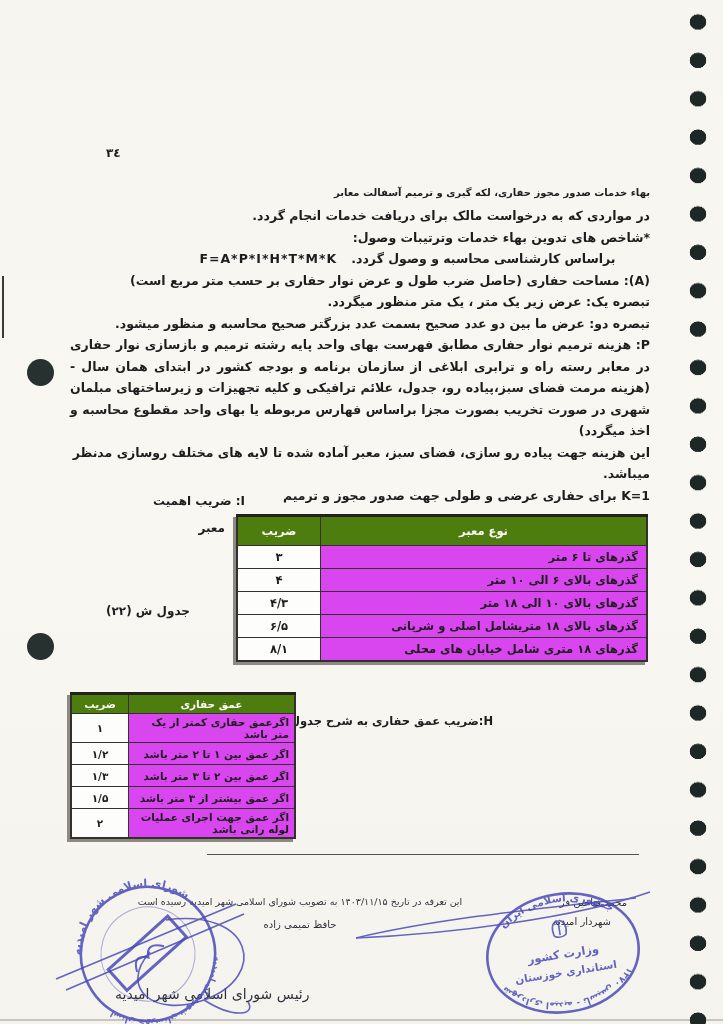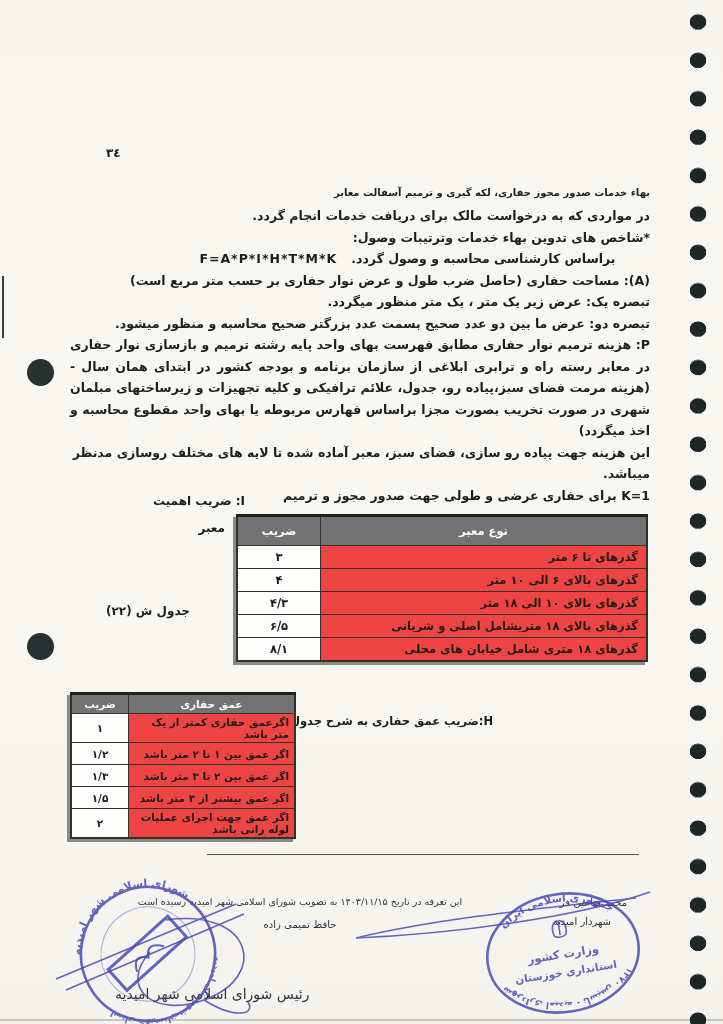--- a/index.html
+++ b/index.html
@@ -35,26 +35,26 @@
   .label-i{top:494px;right:478px;}
   .label-maabar{top:521px;right:498px;}
   .label-jadval{top:604px;right:533px;}
   table{border-collapse:collapse;direction:rtl;}
   .grid-table{
     position:absolute;background:#fdfdfb;
     border:2px solid #32312b;
     box-shadow:-3px 3px 0 rgba(52,50,42,.55);
   }
   .grid-table th{
-    background:#737373;color:#fdfcf7;font-weight:700;
+    background:#4d7c0f;color:#fdfcf7;font-weight:700;
     border:1.6px solid #32312b;border-top:3px solid #232219;
     padding:3px 6px;text-align:center;
   }
   .grid-table td{border:1.6px solid #32312b;padding:2px 8px;font-weight:700;}
-  .grid-table td.desc{background:#ef4444;text-align:right;}
+  .grid-table td.desc{background:#d946ef;text-align:right;}
   .grid-table td.coef{background:#fdfdfb;text-align:center;width:66px;}
   #table1{top:514px;right:75px;width:412px;font-size:11.5px;}
   #table1 th{height:22px;}
   #table1 td{height:18px;}
   #table2{top:692px;left:70px;width:226px;font-size:10.5px;}
   #table2 td{height:17px;padding:2px 5px;}
   #table2 td.coef{width:44px;}
   .h-note{position:absolute;top:714px;right:230px;direction:rtl;font-size:11.5px;font-weight:700;white-space:nowrap;}
   .separator{position:absolute;top:854px;left:207px;width:432px;border-top:1.6px solid #55544e;}
   .footer-text{position:absolute;direction:rtl;color:#31313a;font-weight:400;}

